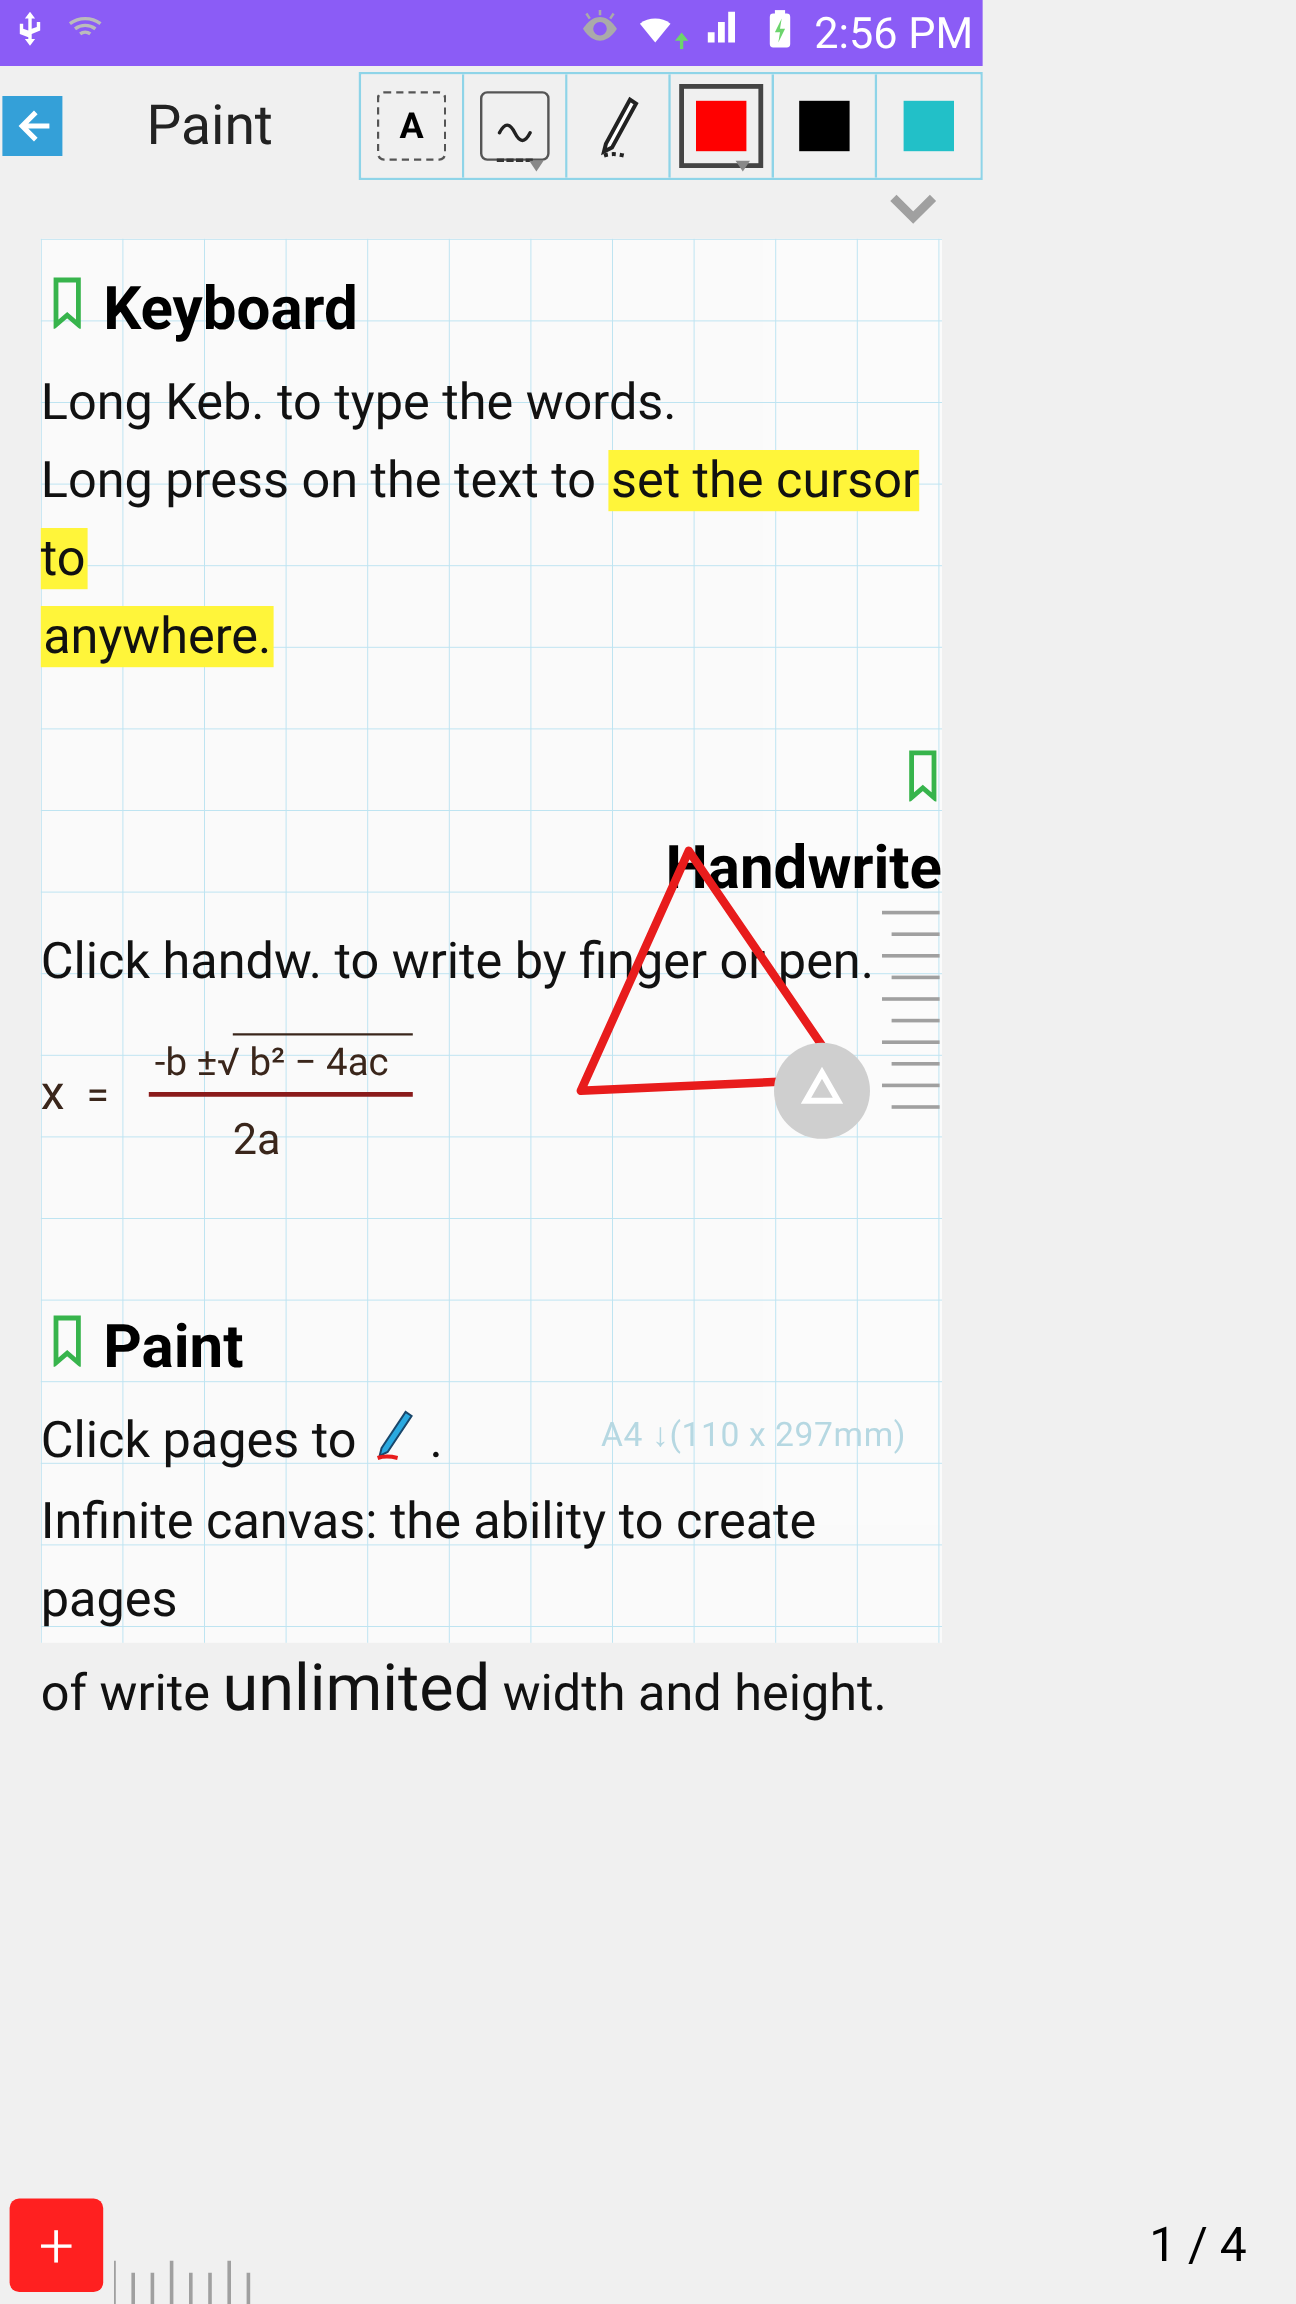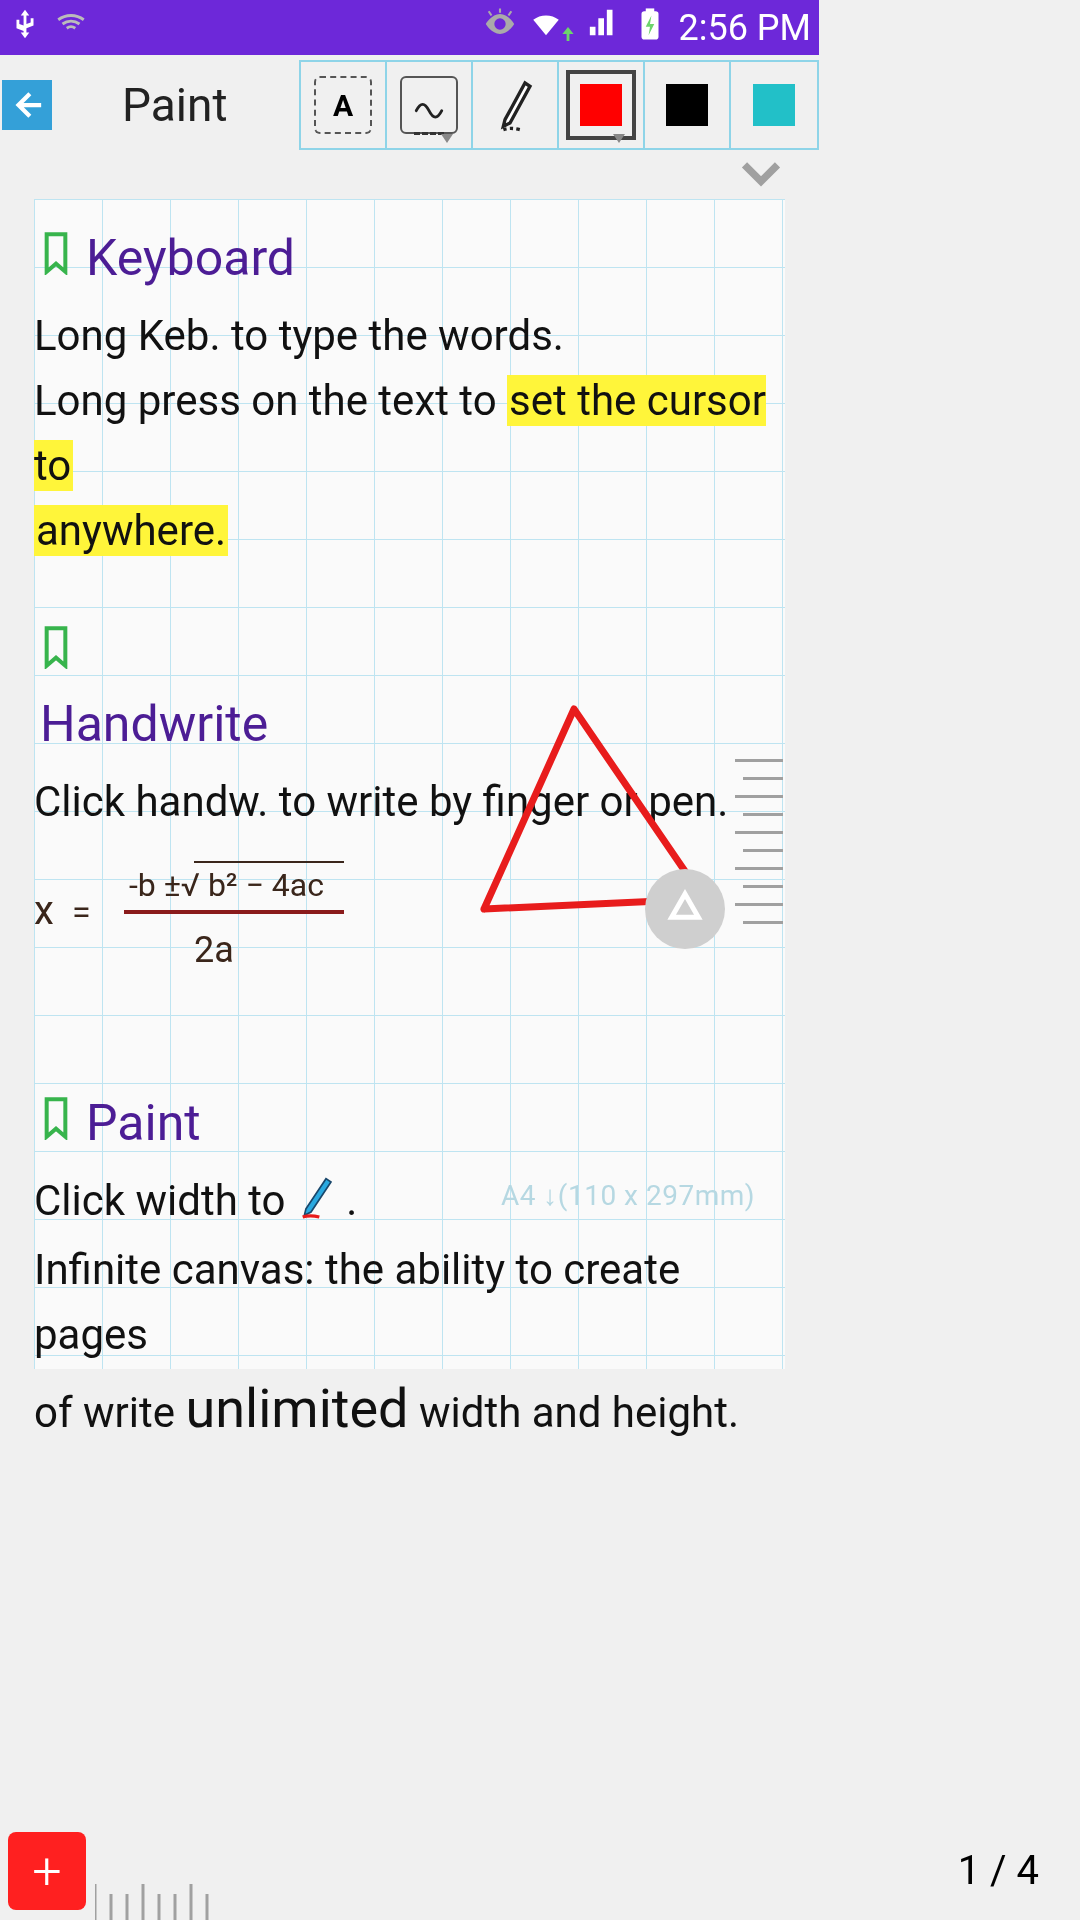--- a/index.html
+++ b/index.html
@@ -1,19 +1,19 @@
 <!DOCTYPE html>
 <html><head>
 <meta charset="utf-8">
 <style>
   * { margin:0; padding:0; box-sizing:border-box; font-family: Roboto, Arial, sans-serif; }
   html, body { width:819px; height:1456px; background:#F0F0F0; overflow:hidden; }
 
   
-  .status-bar { height:55px; background:#6d28d9; color:#fff; display:flex; padding:16px 8px; font-size:32px; }
+  .status-bar { height:55px; background:#8b5cf6; color:#fff; display:flex; padding:16px 8px; font-size:32px; }
   .status-left, .status-right { display:flex; align-items:center; gap:12px; }
   .status-right { margin-left:auto; }
   .status-bar svg { width:34px; height:34px; }
 
   
   .app-row { background:#F0F0F0; display:flex; align-items:center; height:100px; }
   .back-btn { width:50px; height:50px; background:#34A0D8; display:flex; align-items:center; justify-content:center; margin-left:2px; }
   .title { font-size:46px; color:#222; margin-left:70px; font-weight:400; }
   .toolbar { margin-left:auto; display:flex; border:2px solid #8ED4E8; }
   .toolbar .cell { width:86px; height:86px; border-right:2px solid #8ED4E8; display:flex; align-items:center; justify-content:center; position:relative; background:#F0F0F0; }
@@ -34,21 +34,21 @@
       linear-gradient(to right, #B9E3F2 1px, transparent 1px),
       linear-gradient(to bottom, #B9E3F2 1px, transparent 1px);
     background-size:68px 68px;
     background-color:#FCFCFC;
     opacity:0.9;
   }
   .canvas-wrap { height:1170px; }
 
   .content { position:absolute; left:34px; right:34px; top:0; bottom:0; }
 
-  .sect-heading { display:flex; align-items:flex-start; gap:14px; font-size:50px; color:#4c1d95; margin:30px 0 16px 6px; font-weight:400;}
+  .sect-heading { display:flex; align-items:flex-end; gap:14px; font-size:50px; color:#000000; margin:30px 0 16px 6px; font-weight:700;}
   .bookmark-icon { color:#37B44C; }
   .bookmark-icon svg{ width:32px; height:44px; }
 
   .line { font-size:42px; color:#111; line-height:1.55; margin-left:0; }
   .hl { background:#FFF53A; padding:1px 2px; }
   .checkbox-box { display:inline-block; width:36px; height:36px; border:4px solid #33B5E5; border-radius:8px; vertical-align:middle; margin-right:14px; }
 
   
   .formula { width:330px; height:130px; margin:20px 0 0 0; position:relative; }
   .formula svg { width:100%; height:100%; overflow:visible; }
@@ -233,21 +233,21 @@
 
     <div class="sect-heading" style="margin-top:110px;">
       <span class="bookmark-icon">
         <svg viewBox="0 0 24 32" fill="none" stroke="#37B44C" stroke-width="3">
             <path d="M5 2h14v28l-7-6-7 6V2z"></path>
           </svg>
       </span>
       <span>Paint</span>
     </div>
     <div class="line">
-      <span>Click width to </span>
+      <span>Click pages to </span>
       <span style="display:inline-block;vertical-align:middle;">
         <svg width="40" height="44" viewBox="0 0 24 26">
             <path d="M6 20L18 2l3 2L9 22l-4 2 1-4z" fill="#2AA9E0" stroke="#19476b"></path>
             <path d="M4 25c3-1 6-1 10 0" stroke="#E81C1C" stroke-width="2" fill="none"></path>
           </svg>
       </span>
       <span> .</span>
     </div>
     <div class="line">Infinite canvas: the ability to create pages</div>
     <div class="line">

